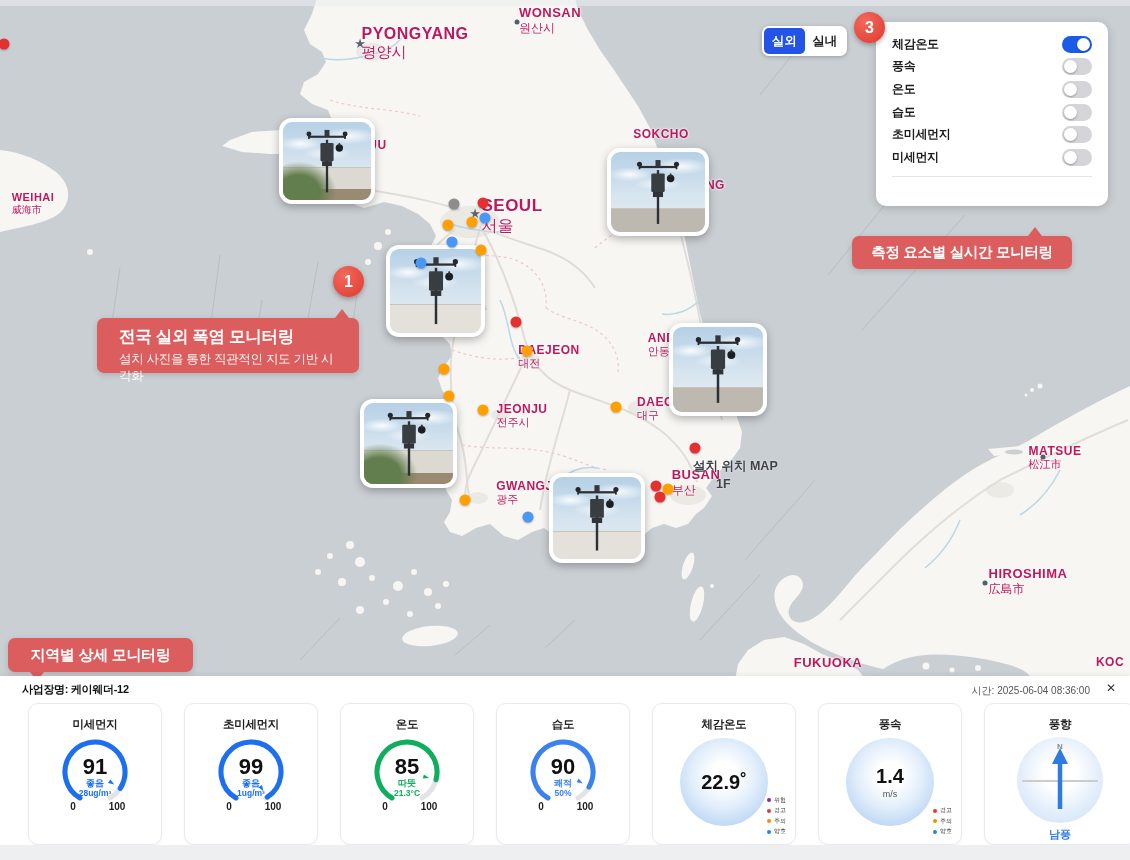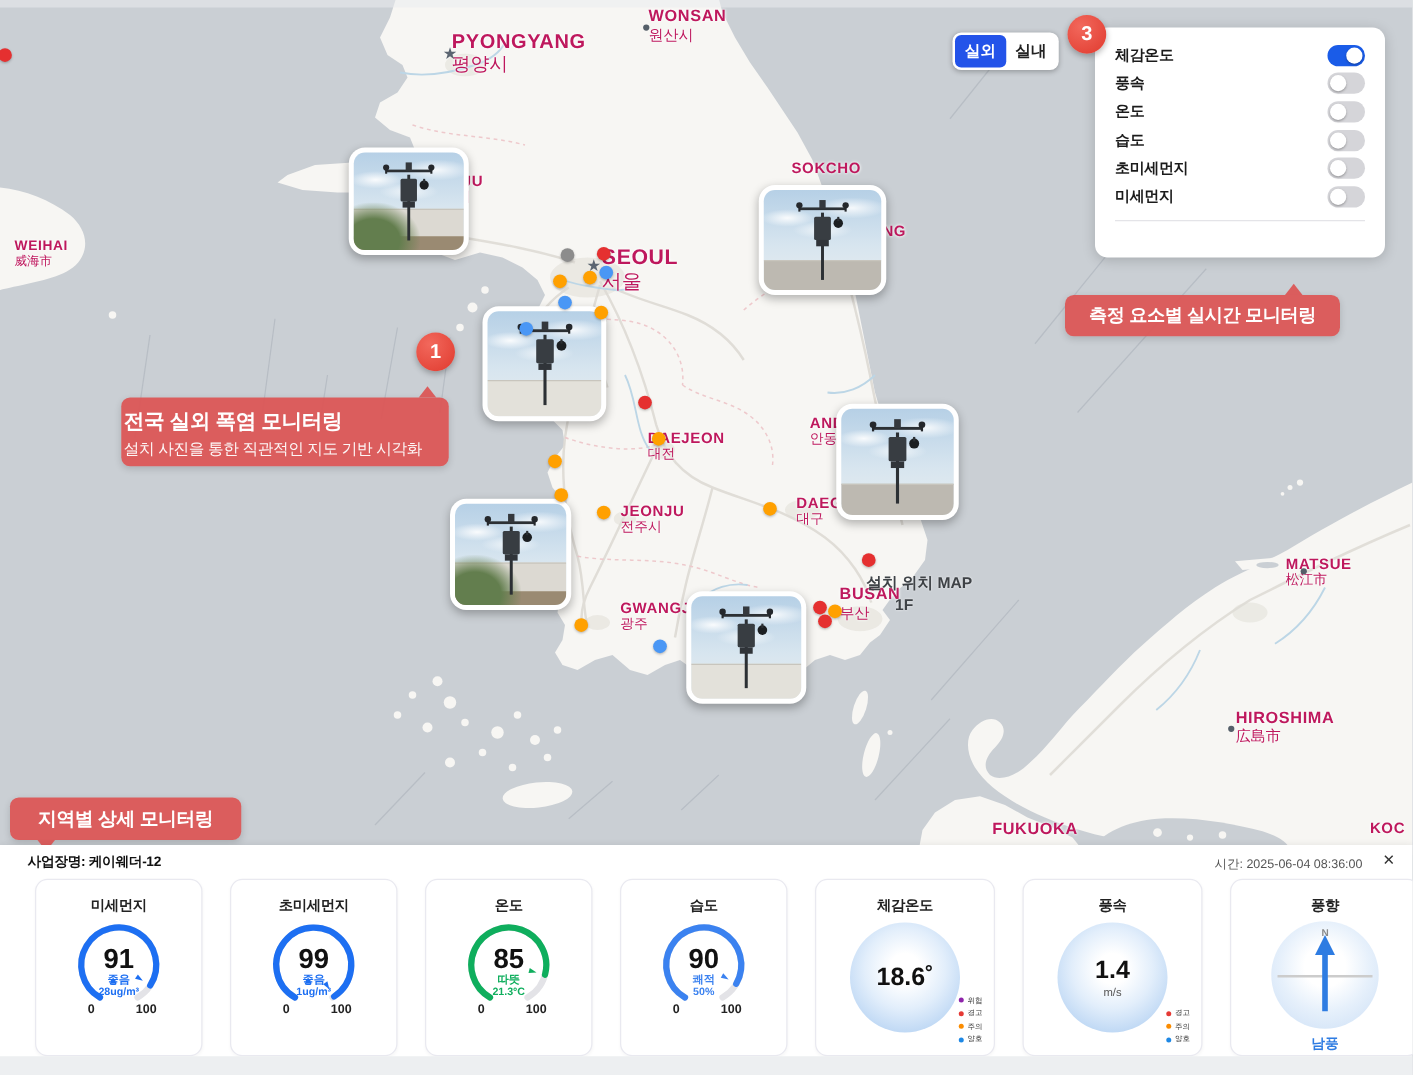--- a/index.html
+++ b/index.html
@@ -21,21 +21,21 @@
 .ph-wall.deck{height:30%;background:#bdb9b1}
 .ph-ground{position:absolute;left:0;right:0;bottom:0;height:14%;background:#9a8a72}
 .ph-bush{position:absolute;left:-10%;bottom:-6%;width:70%;height:55%;background:radial-gradient(ellipse at 40% 70%,#637e4e 40%,rgba(99,126,78,0) 72%)}
 .ph-dev{position:absolute;left:50%;bottom:2%;transform:translateX(-50%)}
 .annot{position:absolute;color:#3e4246;font-weight:700;z-index:3;white-space:nowrap;text-shadow:0 0 2px rgba(255,255,255,.8)}
 .badge{position:absolute;width:31px;height:31px;border-radius:50%;background:radial-gradient(circle at 35% 30%,#f2685c,#e03a2e);color:#fff;font-weight:700;font-size:16px;display:flex;align-items:center;justify-content:center;box-shadow:0 2px 5px rgba(0,0,0,.3);z-index:6}
 .callout{position:absolute;background:rgba(219,86,86,.95);color:#ffffff;border-radius:7px;z-index:5;box-shadow:0 2px 6px rgba(0,0,0,.15)}
 .callout .tri{position:absolute;width:0;height:0;border-left:7px solid transparent;border-right:7px solid transparent}
 .tri-up{border-bottom:9px solid rgba(219,86,86,.95);top:-9px}
 .tri-down{border-top:9px solid rgba(219,86,86,.95);bottom:-9px}
-#callout1{left:97px;top:318px;width:262px;height:55px;padding:8px 2px}
+#callout1{left:97px;top:318px;width:262px;height:55px;padding:8px 22px}
 #callout1 .t1{font-size:16.5px;font-weight:700;letter-spacing:-.3px}
 #callout1 .t2{font-size:12.5px;margin-top:3px;opacity:.95;letter-spacing:-.3px}
 #callout2{left:8px;top:638px;width:185px;height:34px;display:flex;align-items:center;justify-content:center;font-size:15px;font-weight:700;letter-spacing:-.3px}
 #callout3{left:852px;top:236px;width:220px;height:33px;display:flex;align-items:center;justify-content:center;font-size:14.5px;font-weight:700;letter-spacing:-.3px}
 .mode-toggle{position:absolute;left:762px;top:26px;width:85px;height:30px;background:#fff;border-radius:7px;box-shadow:0 1px 4px rgba(0,0,0,.25);display:flex;padding:2px;z-index:6}
 .mode-btn{flex:1;display:flex;align-items:center;justify-content:center;font-size:12.5px;font-weight:700;border-radius:5px;color:#222}
 .mode-btn.active{background:#2353e9;color:#fff}
 .layer-panel{position:absolute;left:876px;top:22px;width:232px;height:184px;background:#fff;border-radius:10px;box-shadow:0 2px 10px rgba(0,0,0,.18);z-index:5;padding:11px 16px 8px 16px}
 .lp-row{display:flex;align-items:center;justify-content:space-between;height:22.6px}
 .lp-label{font-size:12px;font-weight:700;color:#1b1b1b;letter-spacing:-.3px}
@@ -496,21 +496,21 @@
             <text x="55" y="42" text-anchor="middle" font-size="22" font-weight="700" fill="#111">90</text>
             <text x="55" y="54" text-anchor="middle" font-size="9" font-weight="700" fill="#3b82f0">쾌적</text>
             <text x="55" y="64" text-anchor="middle" font-size="8.5" font-weight="700" fill="#3b82f0">50%</text>
             <text x="33" y="78" text-anchor="middle" font-size="10" font-weight="700" fill="#222">0</text>
             <text x="77" y="78" text-anchor="middle" font-size="10" font-weight="700" fill="#222">100</text>
           </svg>
         </div>
         <div class="card" style="width: 144px;">
           <div class="ttl">체감온도</div>
           <div class="sphere">
-            <div class="num">18.6˚</div>
+            <div class="num">22.9˚</div>
           </div>
           <div class="mini-legend">
             <div class="ml-item">
               <span class="ml-dot" style="background:#8e24aa"></span>
               <span>위험</span>
             </div>
             <div class="ml-item">
               <span class="ml-dot" style="background:#e53935"></span>
               <span>경고</span>
             </div>

